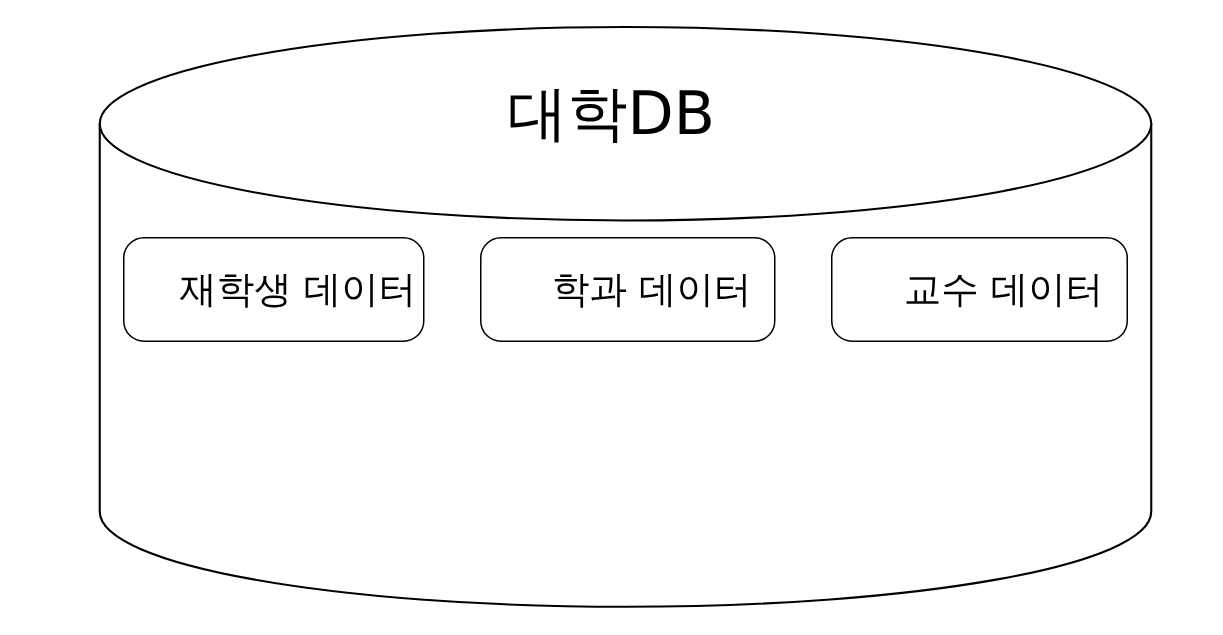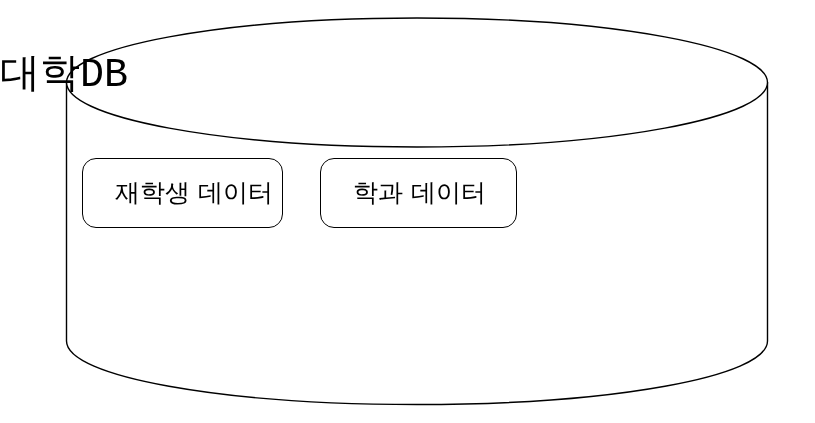--- a/index.html
+++ b/index.html
@@ -35,48 +35,48 @@
   .cyl-top-fill {
     fill: #ffffff;
     stroke: #000000;
     stroke-width: 1.4;
   }
   .db-title {
     position: absolute;
     left: 0;
     top: 52px;
     width: 815px;
+    text-align: center;
     font-size: 40px;
     line-height: 48px;
     color: #000000;
     letter-spacing: 0px;
     white-space: nowrap;
     user-select: none;
-    font-family: Liberation Mono, monospace;
   }
   .entity-grid {
     position: absolute;
     left: 82px;
     top: 158px;
     width: 672px;
     height: 168px;
     display: grid;
     grid-template-columns: 201px 197px 198px;
     grid-template-rows: 70px 63px;
     column-gap: 37px;
     row-gap: 35px;
   }
   .entity-box {
     box-sizing: border-box;
     border: 1.4px solid #000000;
     border-radius: 14px;
     background: #ffffff;
     display: flex;
     align-items: center;
-    justify-content: flex-start;
+    justify-content: center;
     padding-left: 32px;
   }
   .entity-label {
     font-size: 25px;
     line-height: 30px;
     color: #000000;
     white-space: nowrap;
     user-select: none;
   }
 </style>
@@ -94,15 +94,18 @@
 
   <div class="db-title">대학DB</div>
 
   <div class="entity-grid">
     <div class="entity-box">
       <span class="entity-label">재학생 데이터</span>
     </div>
     <div class="entity-box">
       <span class="entity-label">학과 데이터</span>
     </div>
+    <div class="entity-box">
+      <span class="entity-label">교수 데이터</span>
+    </div>
   </div>
 
 </div>
 
 </body></html>

